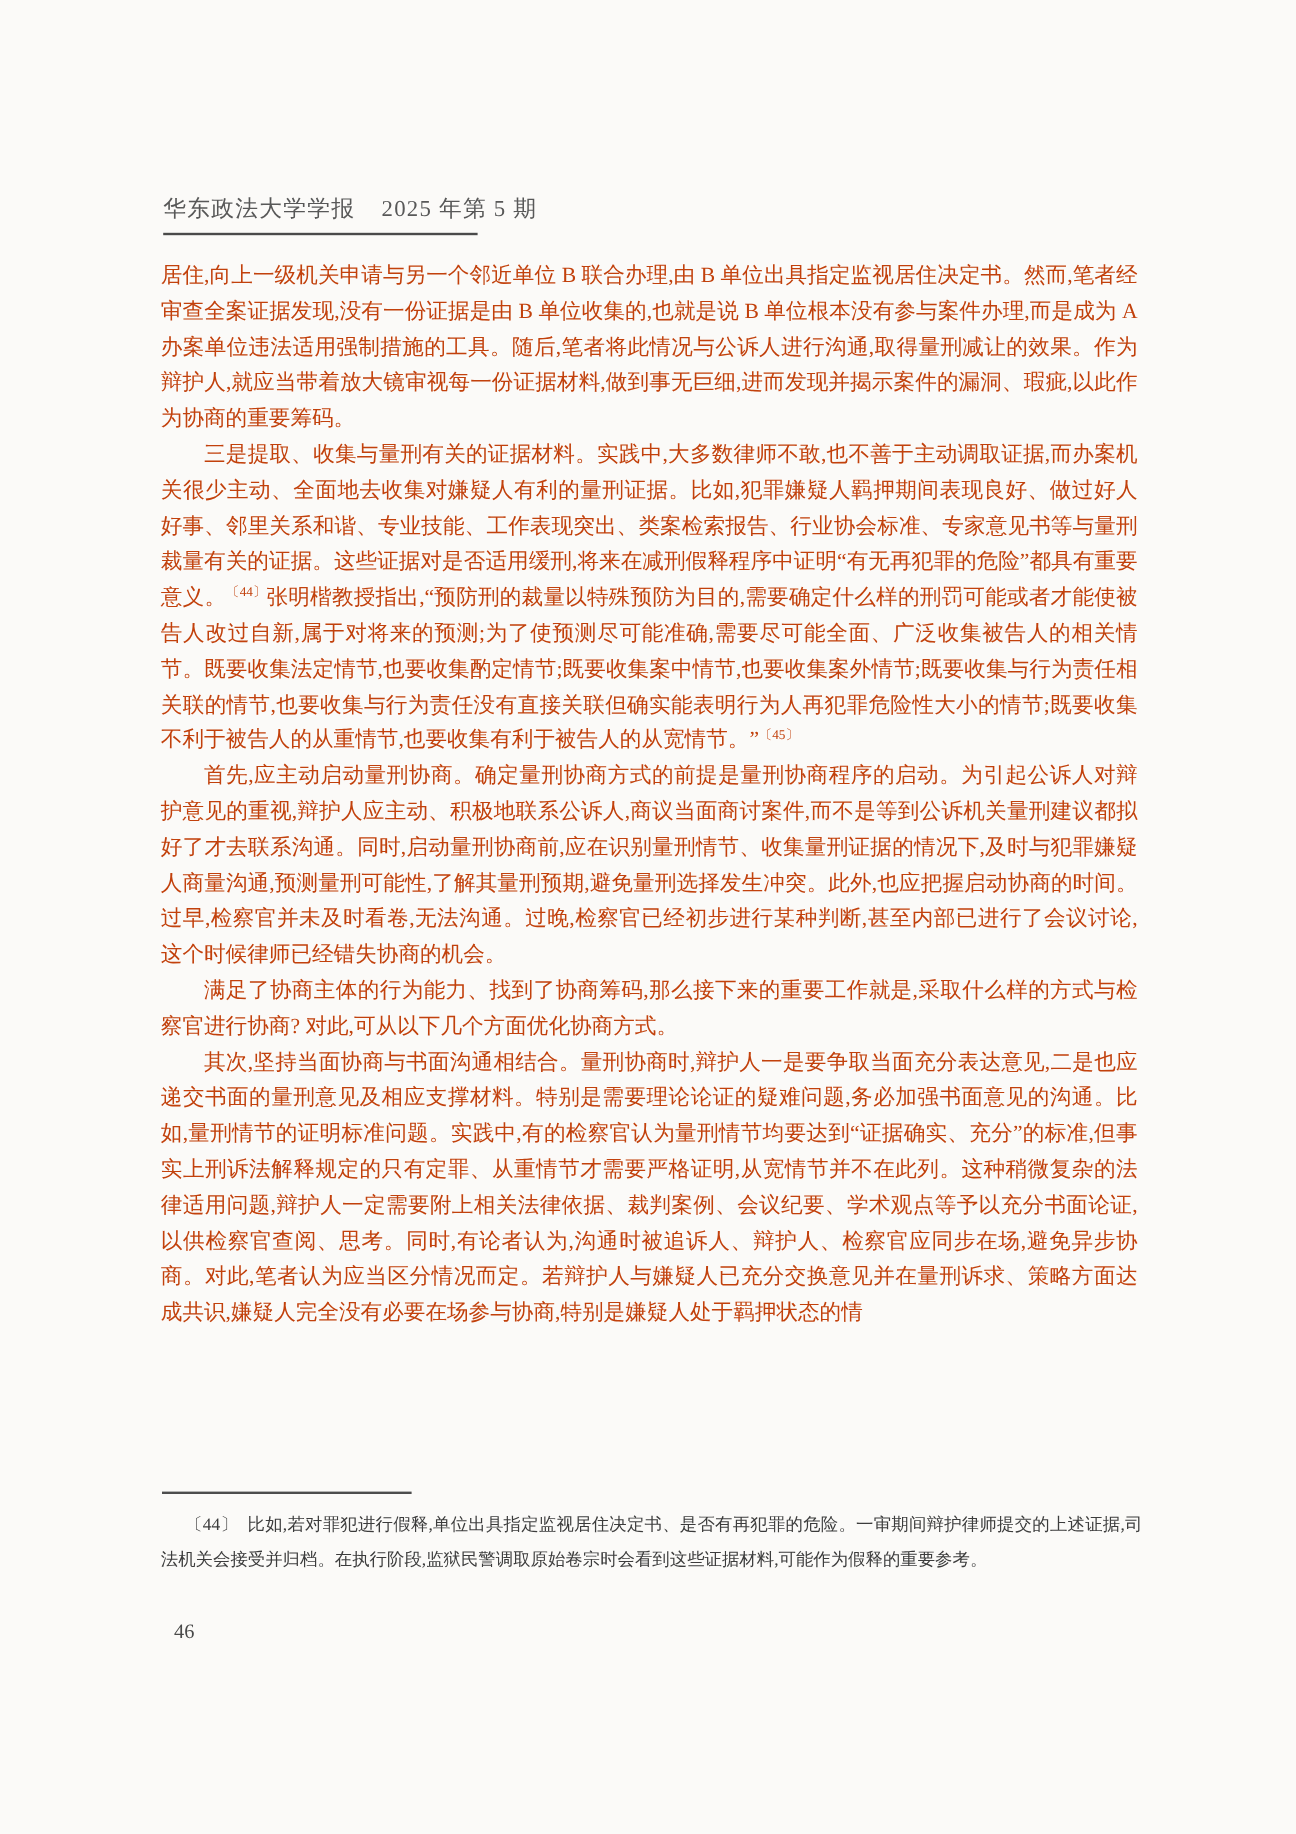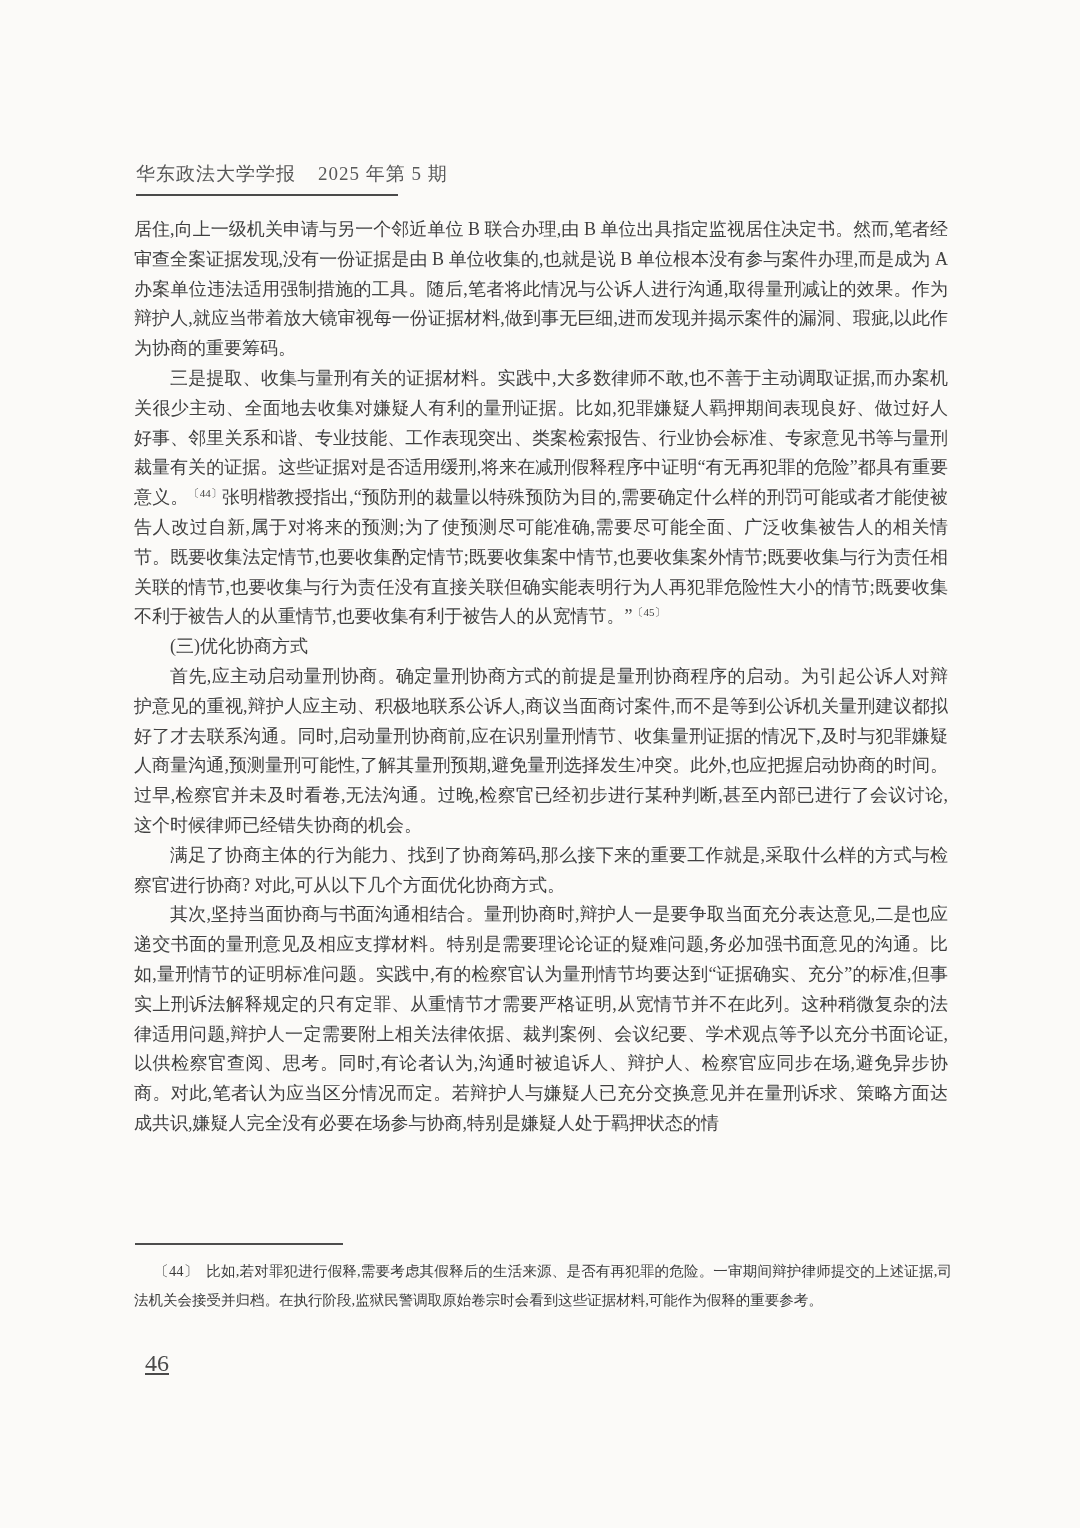--- a/index.html
+++ b/index.html
@@ -38,21 +38,21 @@
     background: #4a4a4a;
   }
   .article-body {
     position: absolute;
     left: 134px;
     top: 215px;
     width: 814px;
     font-size: 18px;
     line-height: 29.8px;
     text-align: justify;
-    color: #404040;
+    color: #c2410c;
   }
   .article-body p.para {
     margin: 0;
     text-indent: 2em;
   }
   .article-body p.no-indent {
     text-indent: 0;
   }
   .article-body sup {
     font-size: 11px;
@@ -82,44 +82,42 @@
     margin: 0;
     text-indent: 1.4em;
   }
   .footnotes .fn-marker {
     margin-right: 0.55em;
   }
   .page-number {
     position: absolute;
     left: 145px;
     top: 1350px;
-    font-size: 24px;
+    font-size: 17px;
     color: #4a4a4a;
-    text-decoration: underline;
   }
 </style>
 </head>
 <body>
 
 <div class="page">
 
   <div class="journal-header">
     <span>华东政法大学学报</span><span class="issue">2025 年第 5 期</span>
   </div>
   <div class="header-rule"></div>
 
   <div class="article-body">
       <p class="para no-indent"><span>居住,向上一级机关申请与另一个邻近单位 B 联合办理,由 B 单位出具指定监视居住决定书。然而,笔者经审查全案证据发现,没有一份证据是由 B 单位收集的,也就是说 B 单位根本没有参与案件办理,而是成为 A 办案单位违法适用强制措施的工具。随后,笔者将此情况与公诉人进行沟通,取得量刑减让的效果。作为辩护人,就应当带着放大镜审视每一份证据材料,做到事无巨细,进而发现并揭示案件的漏洞、瑕疵,以此作为协商的重要筹码。</span></p>
       <p class="para"><span>三是提取、收集与量刑有关的证据材料。实践中,大多数律师不敢,也不善于主动调取证据,而办案机关很少主动、全面地去收集对嫌疑人有利的量刑证据。比如,犯罪嫌疑人羁押期间表现良好、做过好人好事、邻里关系和谐、专业技能、工作表现突出、类案检索报告、行业协会标准、专家意见书等与量刑裁量有关的证据。这些证据对是否适用缓刑,将来在减刑假释程序中证明“有无再犯罪的危险”都具有重要意义。</span><sup>〔44〕</sup><span>张明楷教授指出,“预防刑的裁量以特殊预防为目的,需要确定什么样的刑罚可能或者才能使被告人改过自新,属于对将来的预测;为了使预测尽可能准确,需要尽可能全面、广泛收集被告人的相关情节。既要收集法定情节,也要收集酌定情节;既要收集案中情节,也要收集案外情节;既要收集与行为责任相关联的情节,也要收集与行为责任没有直接关联但确实能表明行为人再犯罪危险性大小的情节;既要收集不利于被告人的从重情节,也要收集有利于被告人的从宽情节。”</span><sup>〔45〕</sup></p>
-      <p class="para"><span>(三)优化协商方式</span></p>
       <p class="para"><span>首先,应主动启动量刑协商。确定量刑协商方式的前提是量刑协商程序的启动。为引起公诉人对辩护意见的重视,辩护人应主动、积极地联系公诉人,商议当面商讨案件,而不是等到公诉机关量刑建议都拟好了才去联系沟通。同时,启动量刑协商前,应在识别量刑情节、收集量刑证据的情况下,及时与犯罪嫌疑人商量沟通,预测量刑可能性,了解其量刑预期,避免量刑选择发生冲突。此外,也应把握启动协商的时间。过早,检察官并未及时看卷,无法沟通。过晚,检察官已经初步进行某种判断,甚至内部已进行了会议讨论,这个时候律师已经错失协商的机会。</span></p>
       <p class="para"><span>满足了协商主体的行为能力、找到了协商筹码,那么接下来的重要工作就是,采取什么样的方式与检察官进行协商? 对此,可从以下几个方面优化协商方式。</span></p>
       <p class="para"><span>其次,坚持当面协商与书面沟通相结合。量刑协商时,辩护人一是要争取当面充分表达意见,二是也应递交书面的量刑意见及相应支撑材料。特别是需要理论论证的疑难问题,务必加强书面意见的沟通。比如,量刑情节的证明标准问题。实践中,有的检察官认为量刑情节均要达到“证据确实、充分”的标准,但事实上刑诉法解释规定的只有定罪、从重情节才需要严格证明,从宽情节并不在此列。这种稍微复杂的法律适用问题,辩护人一定需要附上相关法律依据、裁判案例、会议纪要、学术观点等予以充分书面论证,以供检察官查阅、思考。同时,有论者认为,沟通时被追诉人、辩护人、检察官应同步在场,避免异步协商。对此,笔者认为应当区分情况而定。若辩护人与嫌疑人已充分交换意见并在量刑诉求、策略方面达成共识,嫌疑人完全没有必要在场参与协商,特别是嫌疑人处于羁押状态的情</span></p>
     </div>
 
   <div class="footnote-divider"></div>
   <div class="footnotes">
-      <p class="footnote"><span class="fn-marker">〔44〕</span><span>比如,若对罪犯进行假释,需要考虑其假释后的生活来源、是否有再犯罪的危险。一审期间辩护律师提交的上述证据,司法机关会接受并归档。在执行阶段,监狱民警调取原始卷宗时会看到这些证据材料,可能作为假释的重要参考。</span></p>
+      <p class="footnote"><span class="fn-marker">〔44〕</span><span>比如,若对罪犯进行假释,单位出具指定监视居住决定书、是否有再犯罪的危险。一审期间辩护律师提交的上述证据,司法机关会接受并归档。在执行阶段,监狱民警调取原始卷宗时会看到这些证据材料,可能作为假释的重要参考。</span></p>
     </div>
 
   <div class="page-number">46</div>
 
 </div>
 
 </body></html>

